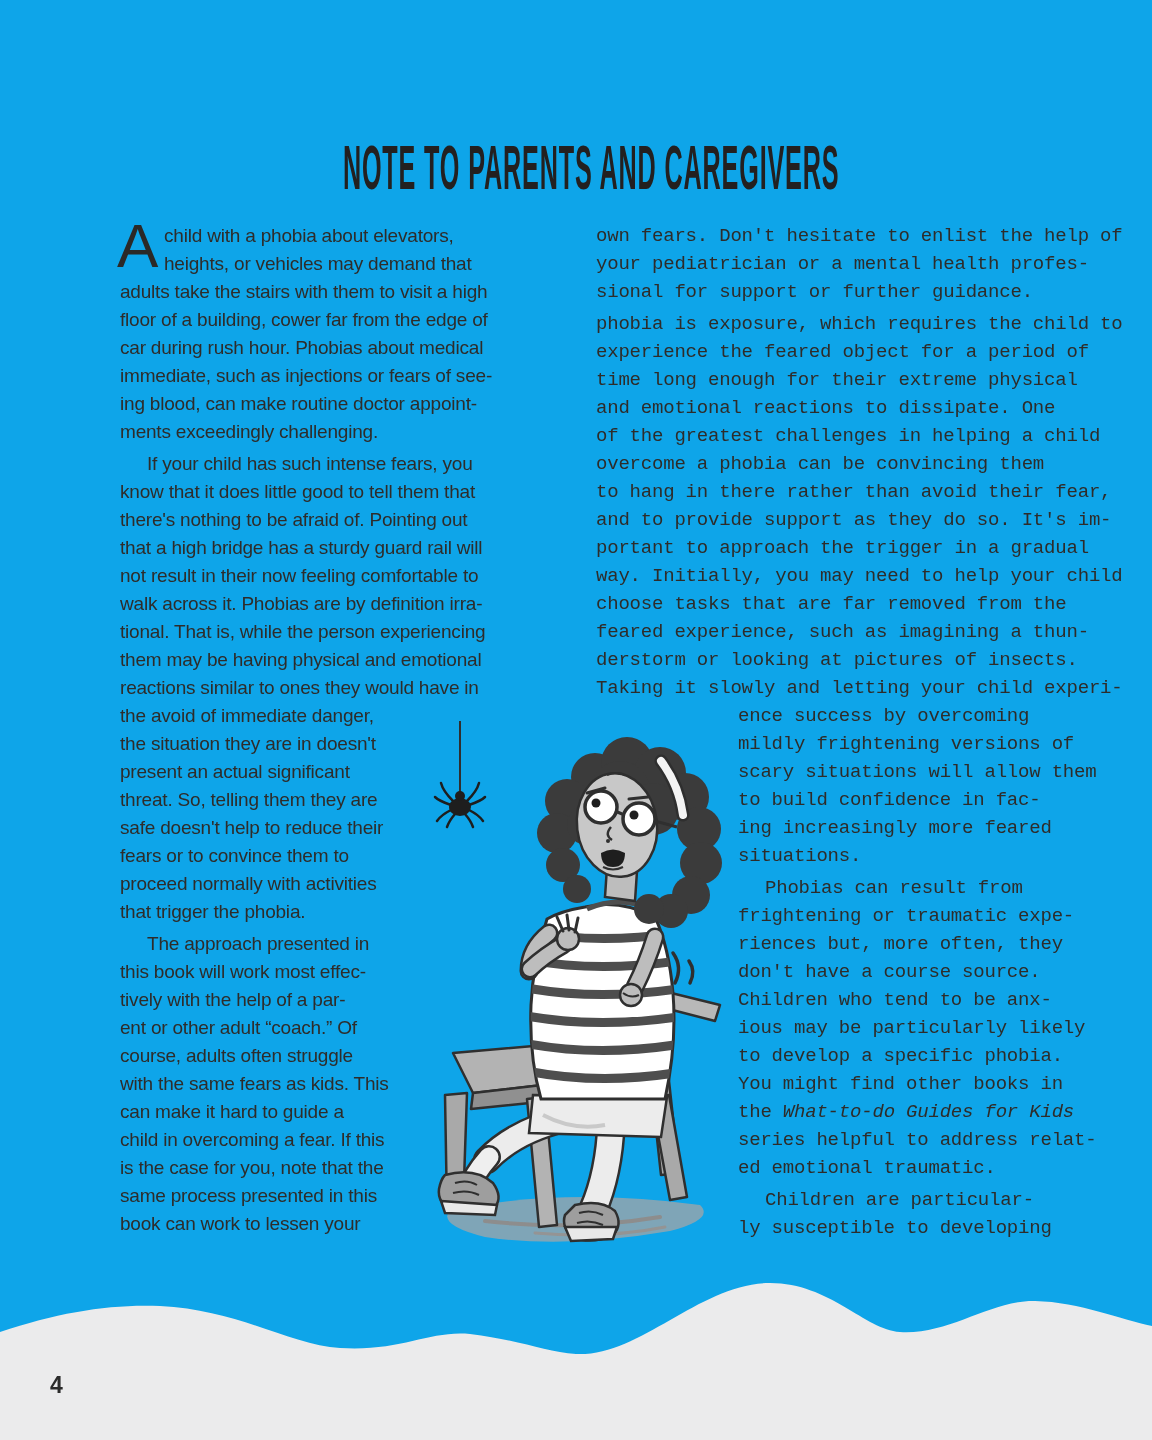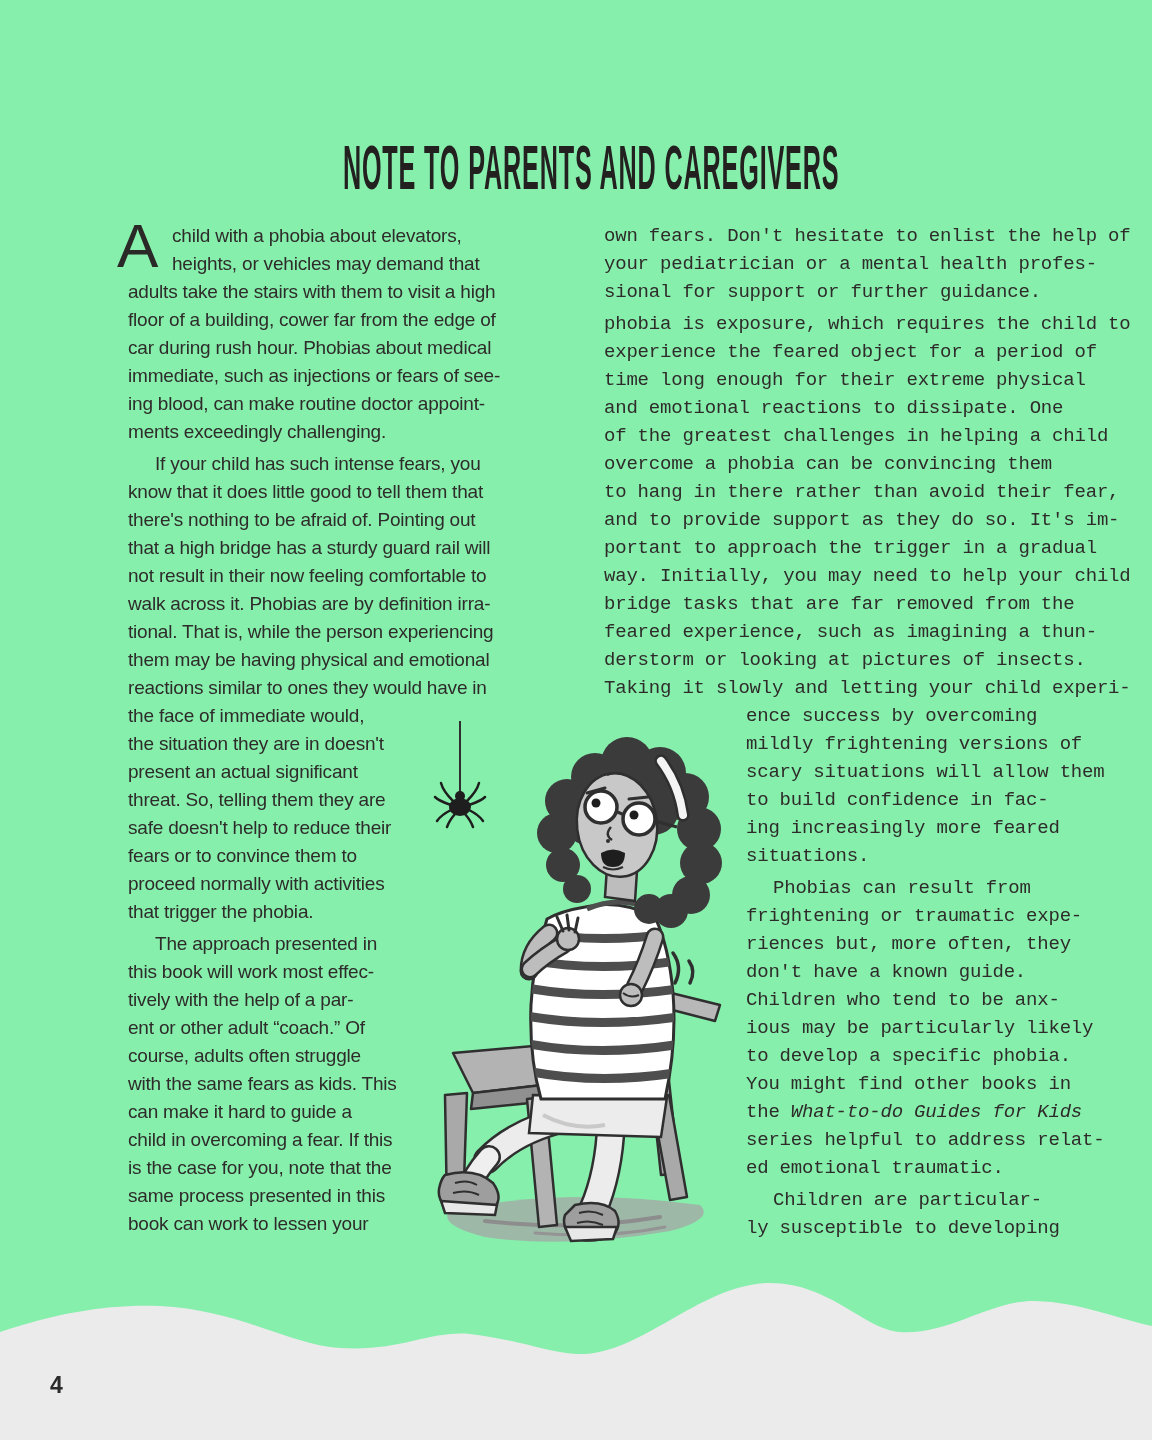--- a/index.html
+++ b/index.html
@@ -1,30 +1,30 @@
 <!DOCTYPE html>
 <html><head>
 <meta charset="utf-8">
 <style>
   html,body{margin:0;padding:0;background:#ffffff;}
   .page{
-    position:relative; width:1152px; height:1440px; background:#86efac;
+    position:relative; width:1152px; height:1440px; background:#0ea5e9;
     font-family:"Liberation Sans",sans-serif; color:#2e2c2a; overflow:hidden;
   }
   .title{position:absolute; top:136px; left:0; right:0; text-align:center; height:60px;}
   .title-inner{
     display:inline-block; font-weight:700; font-size:60px; line-height:62px;
     letter-spacing:2px; white-space:nowrap; color:#232020;
     transform:scale(0.42,1.04); transform-origin:center top;
     font-family:"Liberation Sans",sans-serif;
   }
   .col{position:absolute; font-size:19px; line-height:28px; letter-spacing:-0.2px; white-space:nowrap;}
   .col-left{left:120px; top:222px; width:446px;}
   .col-right{left:596px; top:222px; width:437px;font-family:Liberation Mono, monospace;}
-  .para{margin:0 0 4px 8px;}
+  .para{margin:0 0 4px 0;}
   .line{height:28px;}
   .line.indent{padding-left:27px;}
   .line.dropcap-pad{padding-left:44px;}
   .line.shifted{margin-left:142px;}
   .dropcap{
     position:absolute; left:-3px; top:-7px; font-size:62px; line-height:62px;
     font-weight:400; color:#2b2927; letter-spacing:0;
   }
   .page-number{position:absolute; left:50px; top:1372px; font-size:23px; font-weight:700; color:#2b2b2b;}
   .footer-wave{position:absolute; left:0; bottom:0; width:1152px; height:165px; display:block;}
@@ -55,21 +55,21 @@
       <div class="para">
         <div class="line indent">If your child has such intense fears, you</div>
         <div class="line">know that it does little good to tell them that</div>
         <div class="line">there's nothing to be afraid of. Pointing out</div>
         <div class="line">that a high bridge has a sturdy guard rail will</div>
         <div class="line">not result in their now feeling comfortable to</div>
         <div class="line">walk across it. Phobias are by definition irra-</div>
         <div class="line">tional. That is, while the person experiencing</div>
         <div class="line">them may be having physical and emotional</div>
         <div class="line">reactions similar to ones they would have in</div>
-        <div class="line">the face of immediate would,</div>
+        <div class="line">the avoid of immediate danger,</div>
         <div class="line">the situation they are in doesn't</div>
         <div class="line">present an actual significant</div>
         <div class="line">threat. So, telling them they are</div>
         <div class="line">safe doesn't help to reduce their</div>
         <div class="line">fears or to convince them to</div>
         <div class="line">proceed normally with activities</div>
         <div class="line">that trigger the phobia.</div>
       </div>
       <div class="para">
         <div class="line indent">The approach presented in</div>
@@ -95,36 +95,36 @@
         <div class="line">phobia is exposure, which requires the child to</div>
         <div class="line">experience the feared object for a period of</div>
         <div class="line">time long enough for their extreme physical</div>
         <div class="line">and emotional reactions to dissipate. One</div>
         <div class="line">of the greatest challenges in helping a child</div>
         <div class="line">overcome a phobia can be convincing them</div>
         <div class="line">to hang in there rather than avoid their fear,</div>
         <div class="line">and to provide support as they do so. It's im-</div>
         <div class="line">portant to approach the trigger in a gradual</div>
         <div class="line">way. Initially, you may need to help your child</div>
-        <div class="line">bridge tasks that are far removed from the</div>
+        <div class="line">choose tasks that are far removed from the</div>
         <div class="line">feared experience, such as imagining a thun-</div>
         <div class="line">derstorm or looking at pictures of insects.</div>
         <div class="line">Taking it slowly and letting your child experi-</div>
         <div class="line shifted">ence success by overcoming</div>
         <div class="line shifted">mildly frightening versions of</div>
         <div class="line shifted">scary situations will allow them</div>
         <div class="line shifted">to build confidence in fac-</div>
         <div class="line shifted">ing increasingly more feared</div>
         <div class="line shifted">situations.</div>
       </div>
       <div class="para">
         <div class="line indent shifted">Phobias can result from</div>
         <div class="line shifted">frightening or traumatic expe-</div>
         <div class="line shifted">riences but, more often, they</div>
-        <div class="line shifted">don't have a known guide.</div>
+        <div class="line shifted">don't have a course source.</div>
         <div class="line shifted">Children who tend to be anx-</div>
         <div class="line shifted">ious may be particularly likely</div>
         <div class="line shifted">to develop a specific phobia.</div>
         <div class="line shifted">You might find other books in</div>
         <div class="line shifted"><span>the </span><span class="ital">What-to-do Guides for Kids</span></div>
         <div class="line shifted">series helpful to address relat-</div>
         <div class="line shifted">ed emotional traumatic.</div>
       </div>
       <div class="para">
         <div class="line indent shifted">Children are particular-</div>

